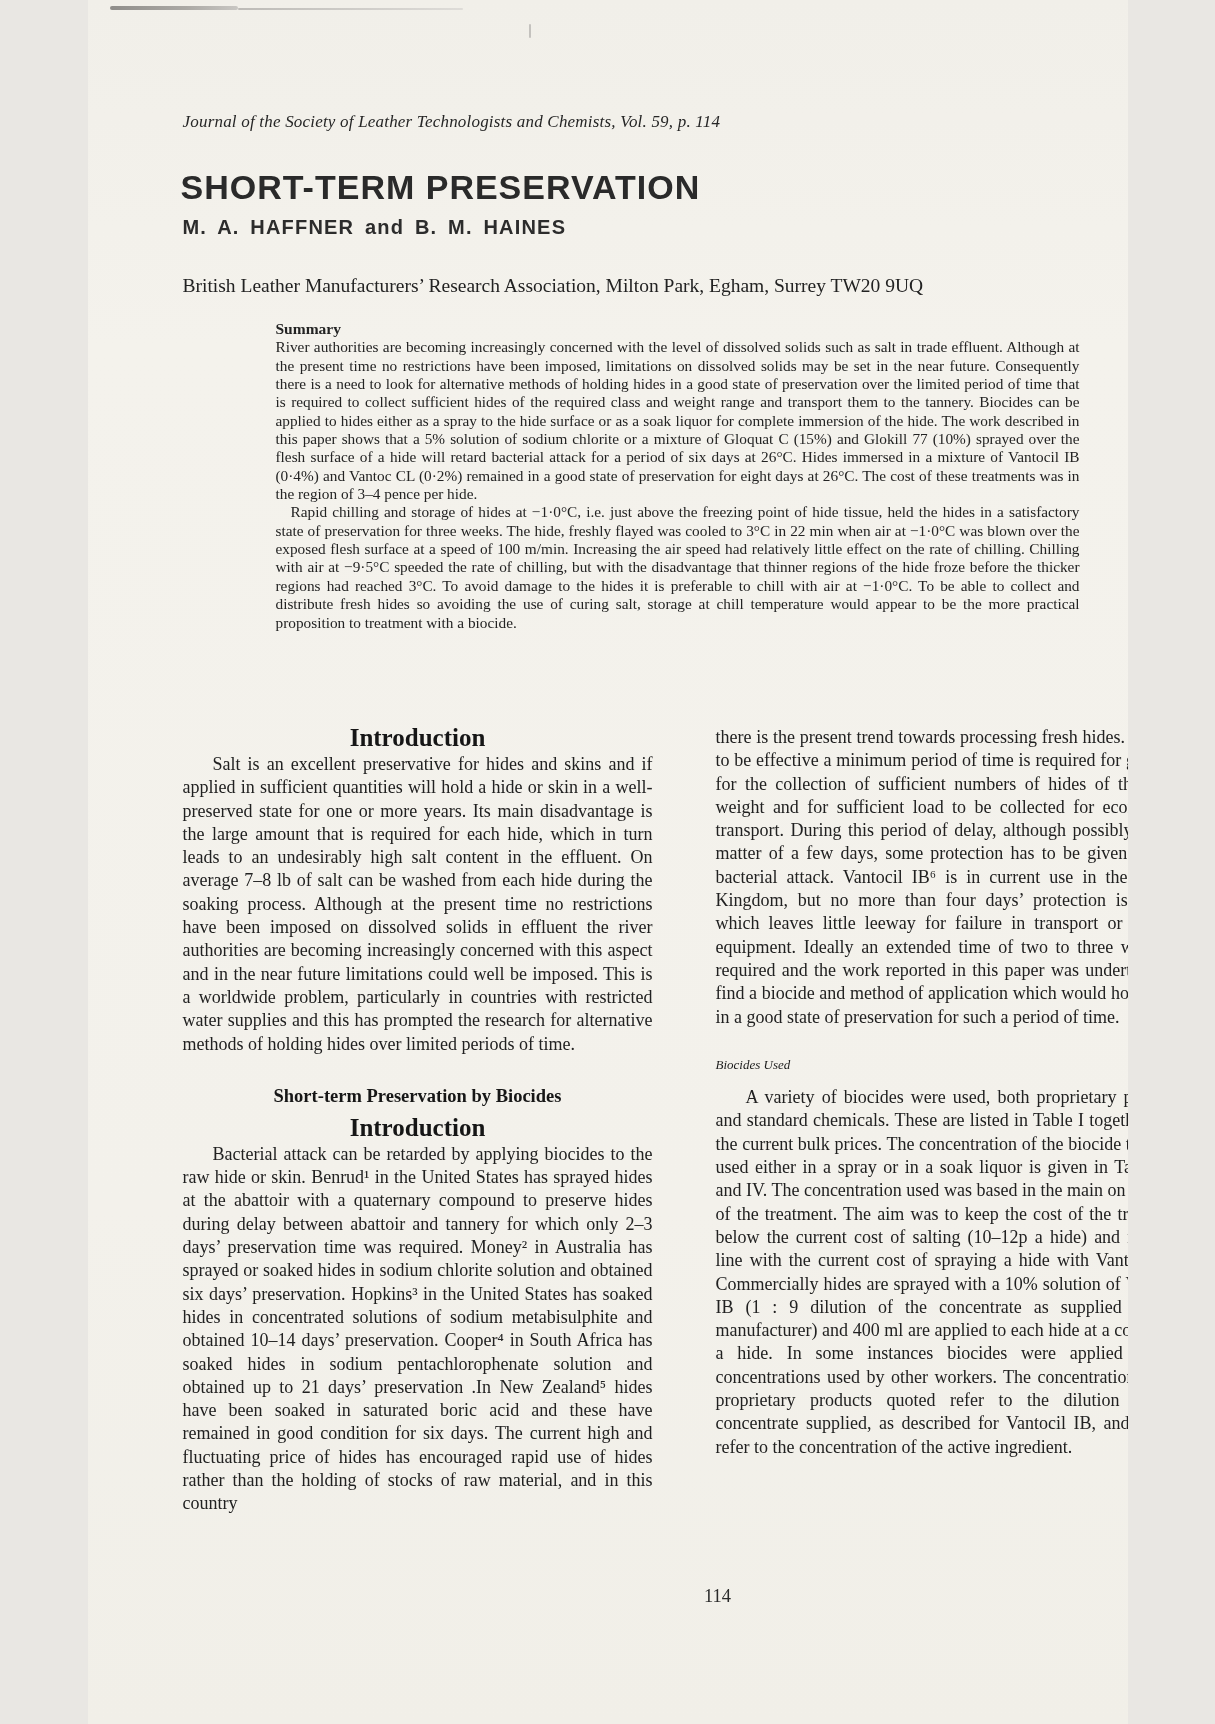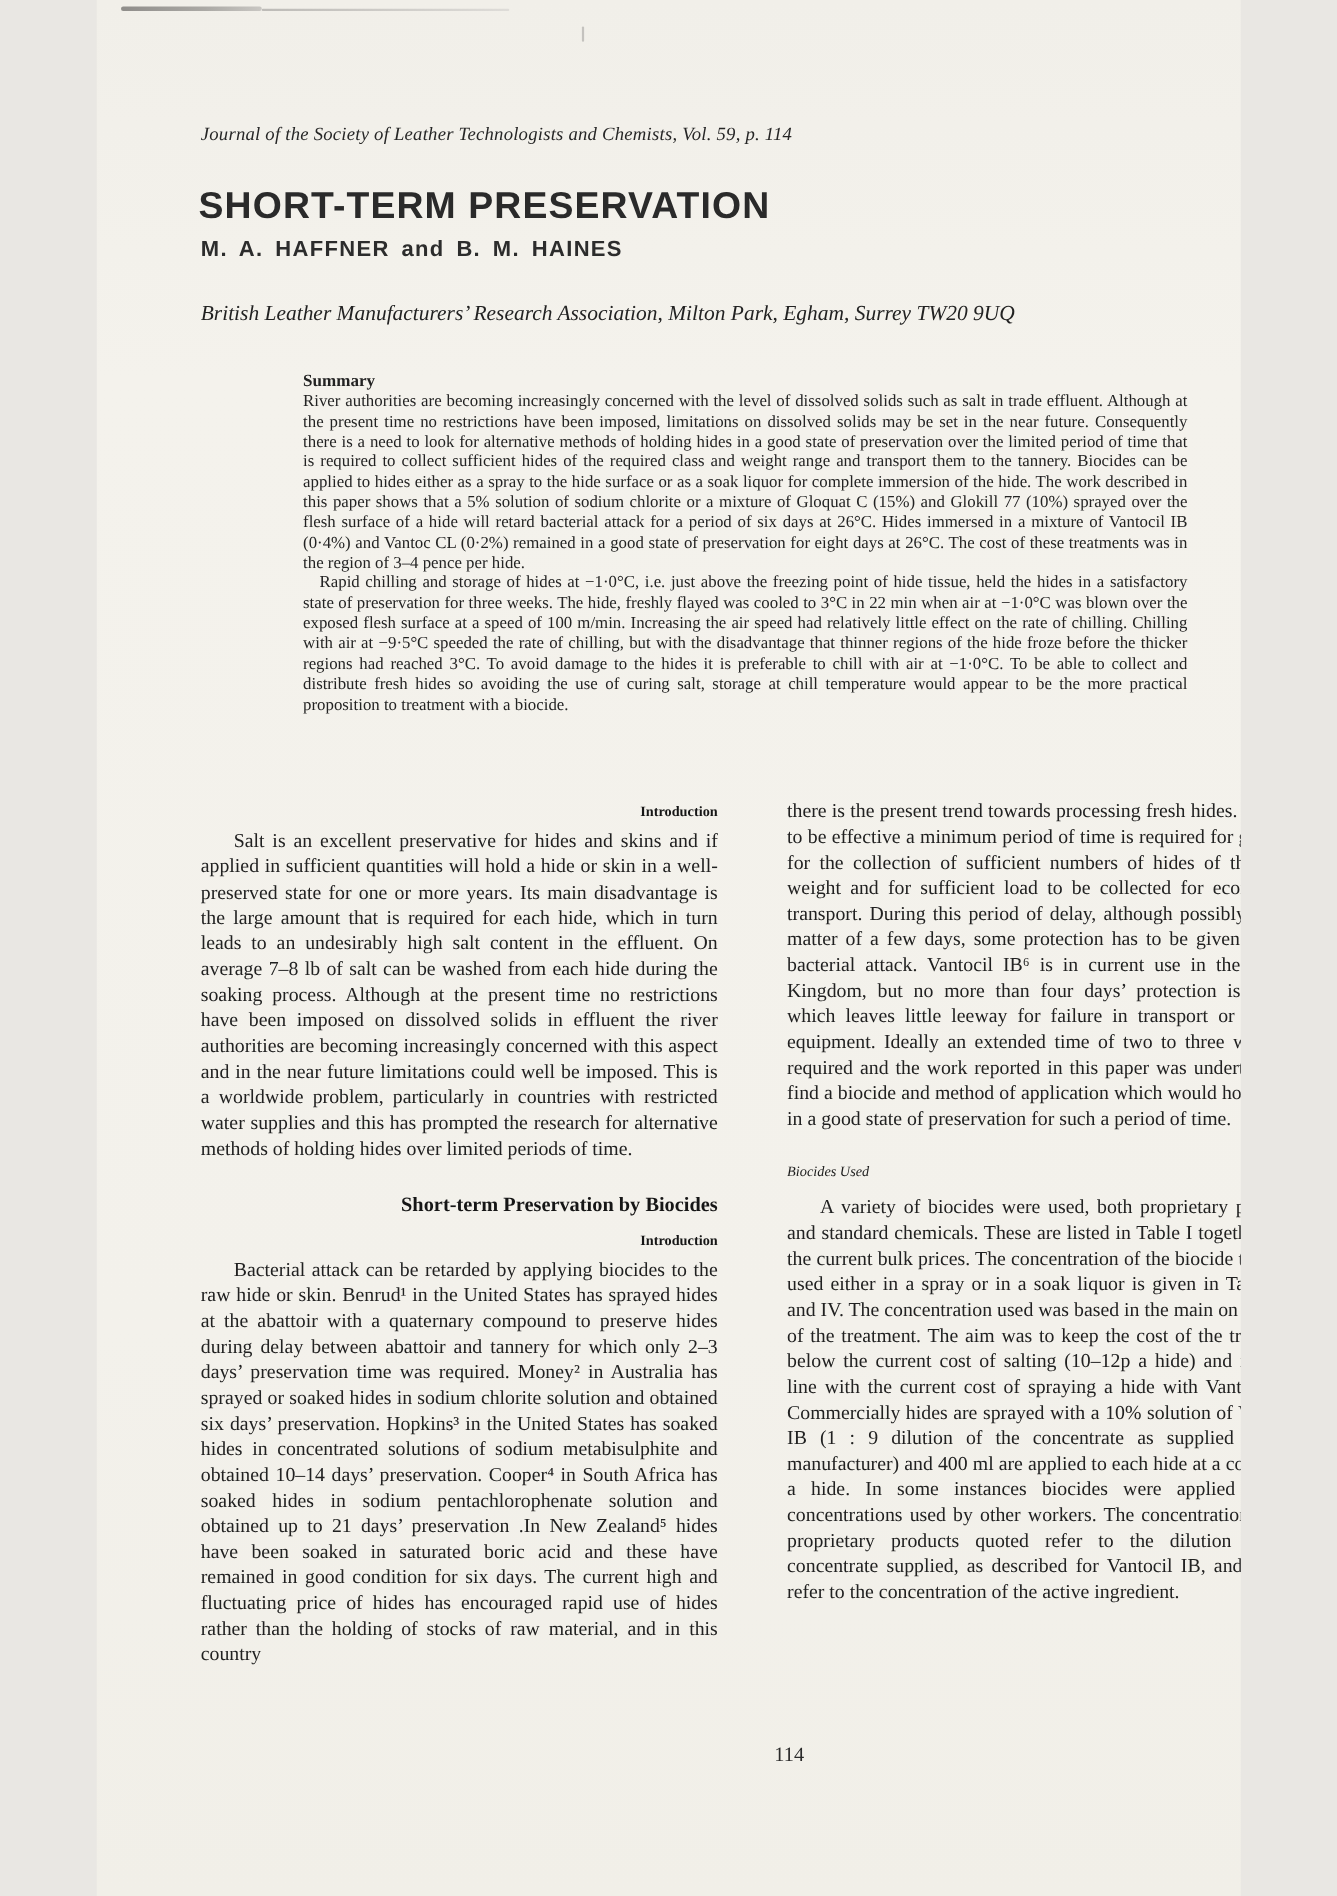--- a/index.html
+++ b/index.html
@@ -32,40 +32,40 @@
     font-size: 34px; letter-spacing: 1px; color: #2a2a2a; white-space: nowrap;
   }
   .authors {
     position: absolute; top: 216px; left: 95px;
     font-family: "Liberation Sans", sans-serif; font-weight: 700;
     font-size: 20px; letter-spacing: 1.2px; word-spacing: 4px; color: #2c2c2c;
     white-space: nowrap;
   }
   .affiliation {
     position: absolute; top: 275px; left: 95px;
-    font-style: italic; font-size: 19.5px; color: #222; white-space: nowrap;
+    font-size: 19.5px; color: #222; white-space: nowrap;
   }
 
   .summary-section {
-    position: absolute; top: 338px; left: 188px; width: 804px;
+    position: absolute; top: 320px; left: 188px; width: 804px;
     font-size: 15.3px; line-height: 18.35px; text-align: justify; color: #232323;
   }
   .summary-heading { font-weight: 700; font-size: 15.5px; }
   .summary-section p { margin: 0; }
   .summary-section p.indented { text-indent: 15px; }
 
   .col {
     position: absolute; top: 726px; width: 470px;
     font-size: 18px; line-height: 23.3px; text-align: justify; color: #212121;
   }
   .col-left { left: 95px; }
   .col-right { left: 628px; }
   .col h3 {
-    margin: 0 0 4px 0; font-size: 13px; font-weight: 700; color: #161616;
-    text-align: right; line-height: 23px;
+    margin: 0 0 4px 0; font-size: 25px; font-weight: 700; color: #161616;
+    text-align: center; line-height: 23px;
   }
   .col p { margin: 0; }
   .col p.indent { text-indent: 30px; }
   .heading-centered {
     text-align: left;
     margin-top: 29px !important; margin-bottom: 8px !important;
     font-size: 18.5px !important;
   }
   .heading-experimental { margin-top: 25px !important; margin-bottom: 14px !important; }
   .gap-before-experimental { height: 24px; }

